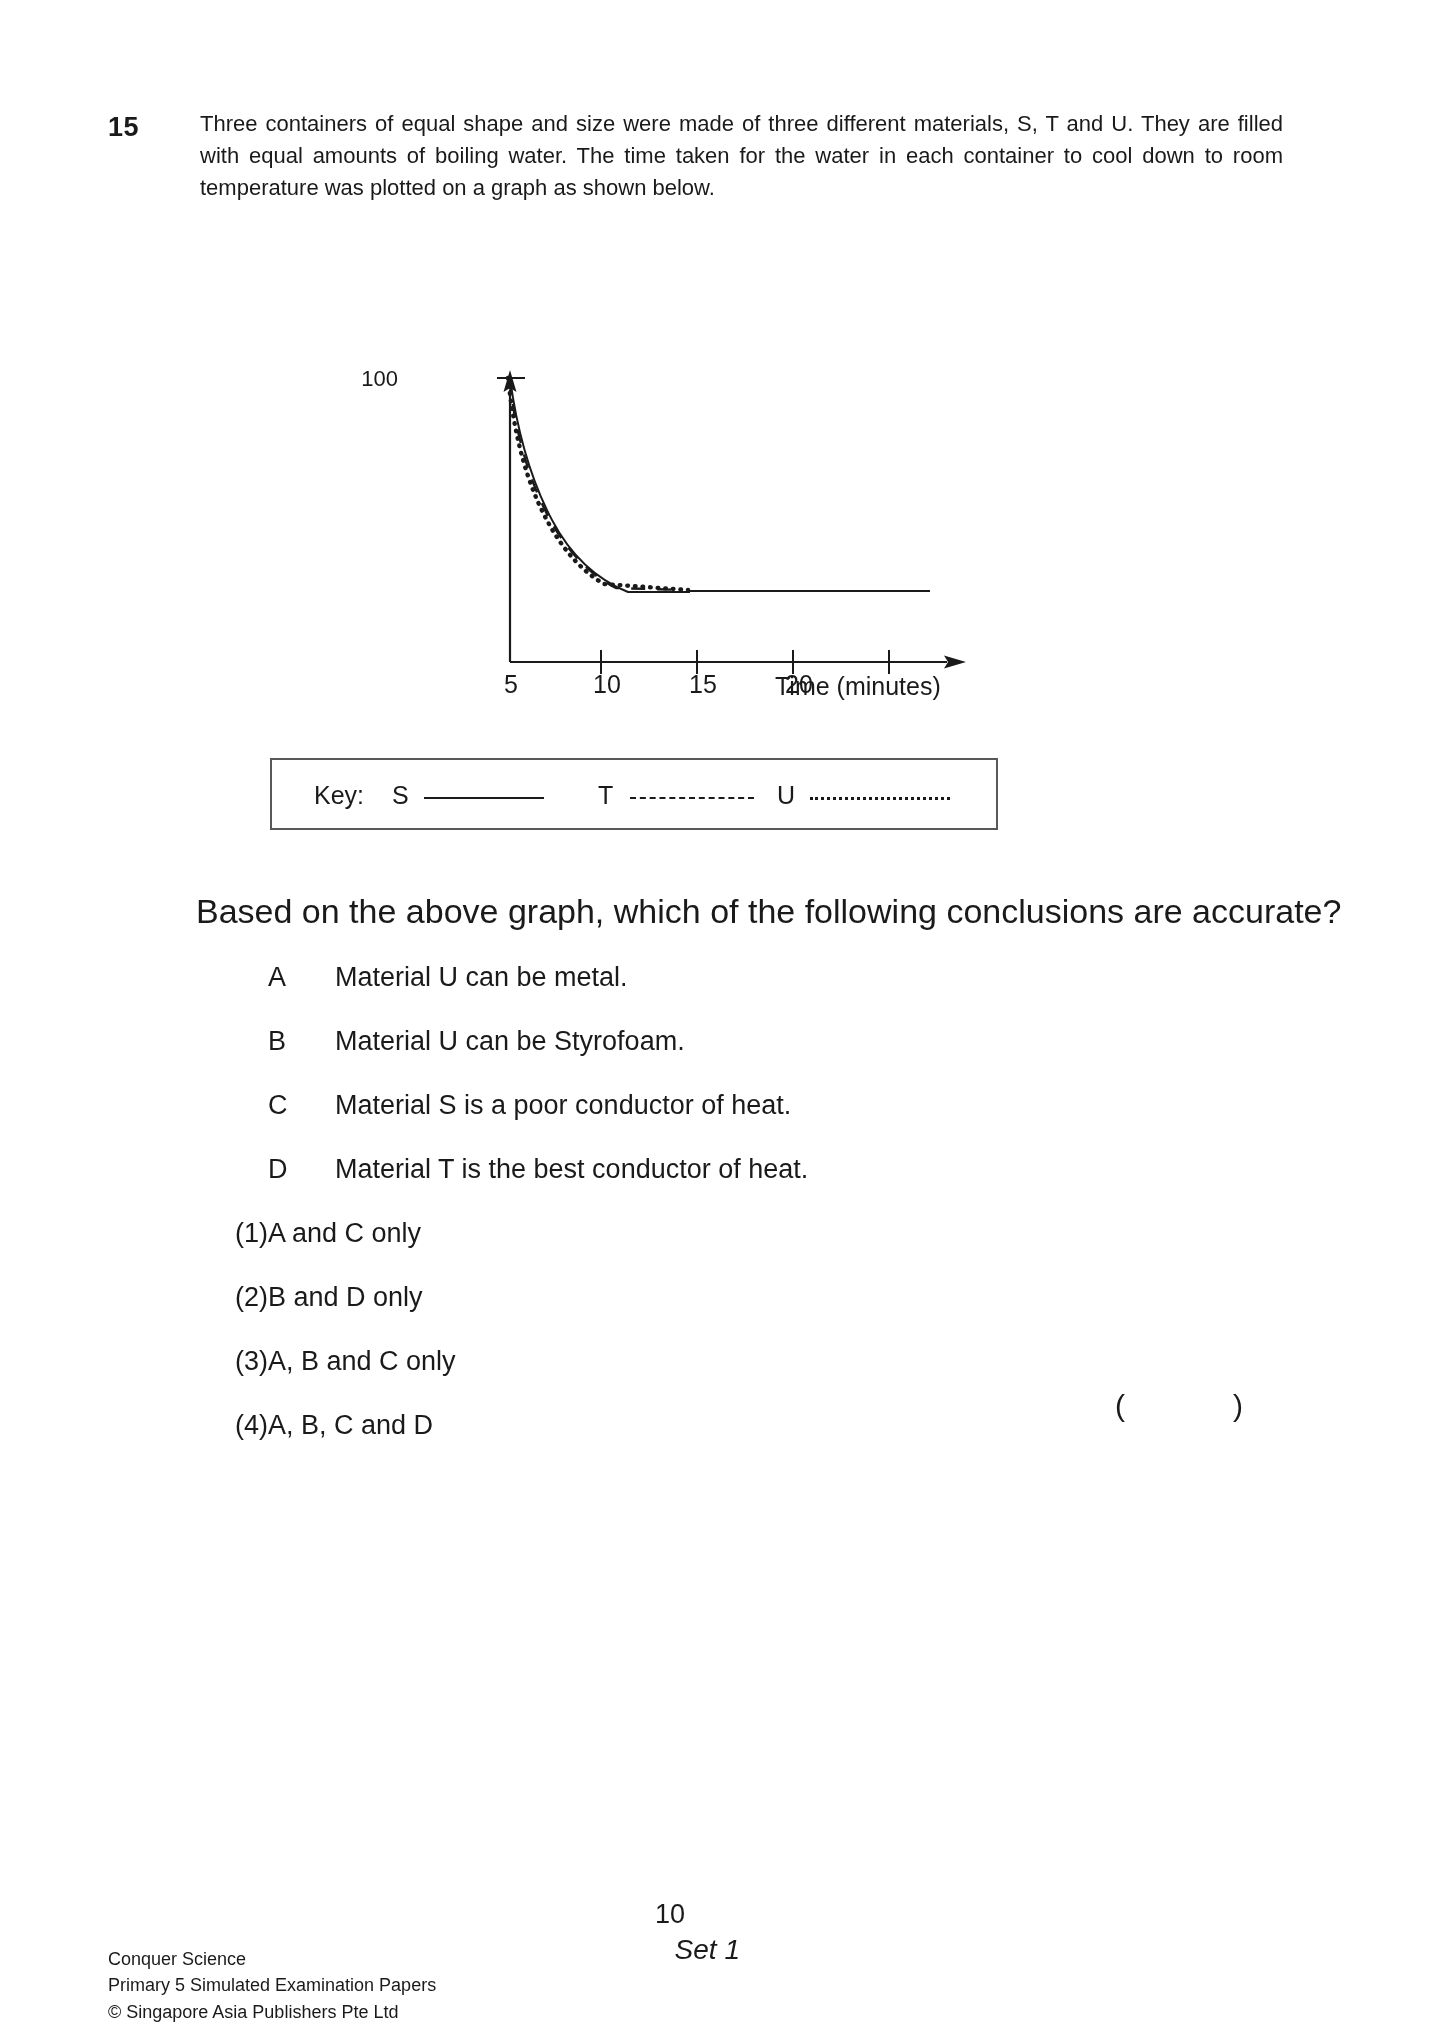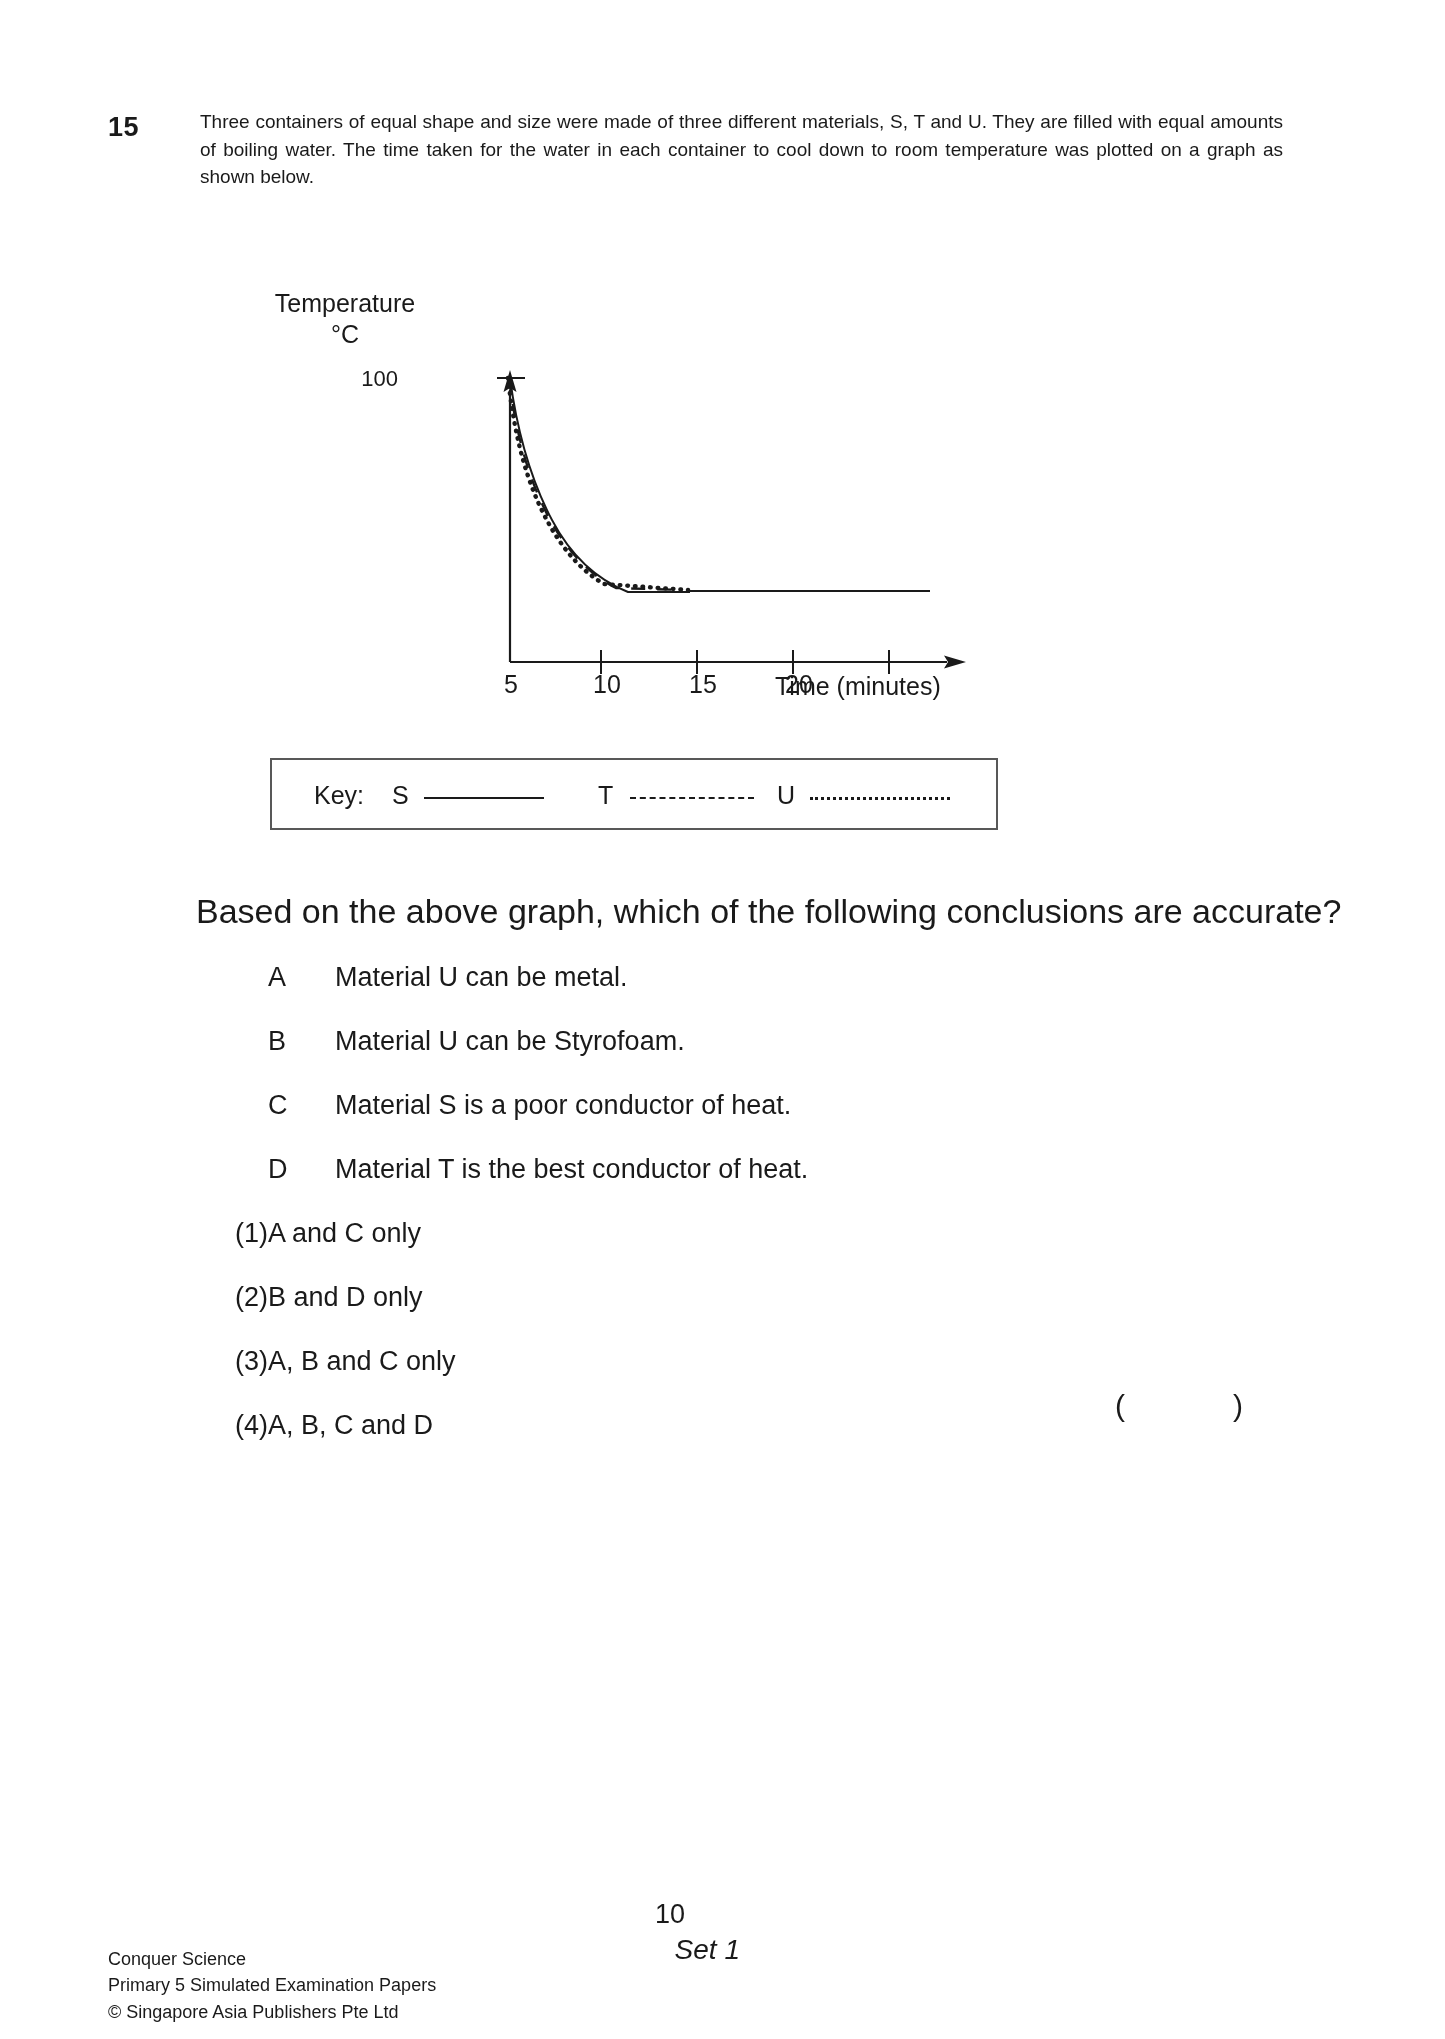--- a/index.html
+++ b/index.html
@@ -27,21 +27,21 @@
     position: absolute;
     left: 0;
     top: 4px;
     width: 70px;
     font-size: 27px;
     font-weight: bold;
     letter-spacing: 0.5px;
   }
   #question-text {
     margin-left: 92px;
-    font-size: 19px;
+    font-size: 22px;
     line-height: 1.45;
     text-align: justify;
     text-justify: inter-word;
   }
 
   
   #figure {
     position: absolute;
     left: 250px;
     top: 288px;
@@ -204,24 +204,20 @@
 </head>
 <body>
 
 <div id="question-block">
   <div id="question-number">15</div>
   <div id="question-text">Three containers of equal shape and size were made of three different materials, S, T and U. They are filled with equal amounts of boiling water. The time taken for the water in each container to cool down to room temperature was plotted on a graph as shown below.</div>
 </div>
 
 <div id="figure">
 
-  <div id="y-axis-label">
-    <span>Temperature</span>
-    <span class="unit">°C</span>
-  </div>
 
   <div id="y-tick-100">100</div>
 
   <div class="x-tick-label" style="left:236px">5</div>
   <div class="x-tick-label" style="left:332px">10</div>
   <div class="x-tick-label" style="left:428px">15</div>
   <div class="x-tick-label" style="left:524px">20</div>
 
   <div id="x-axis-title">Time (minutes)</div>
 

